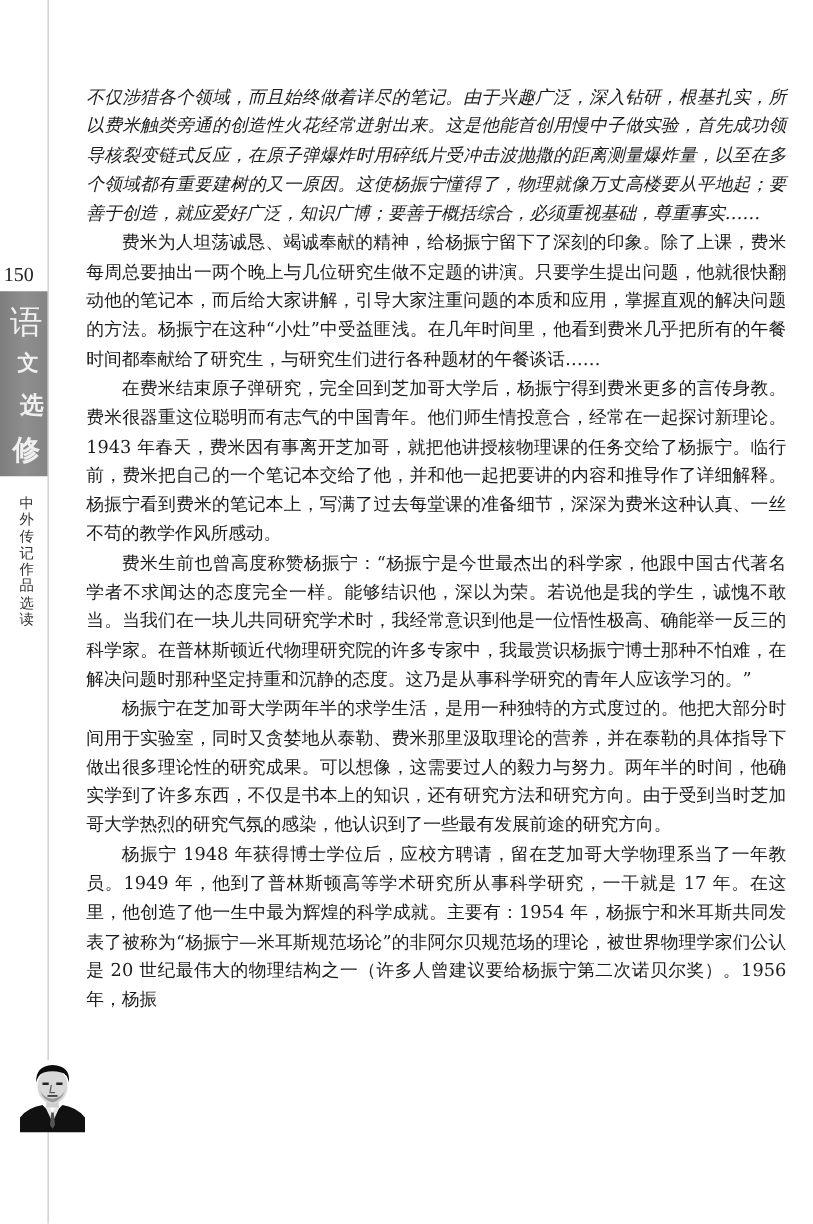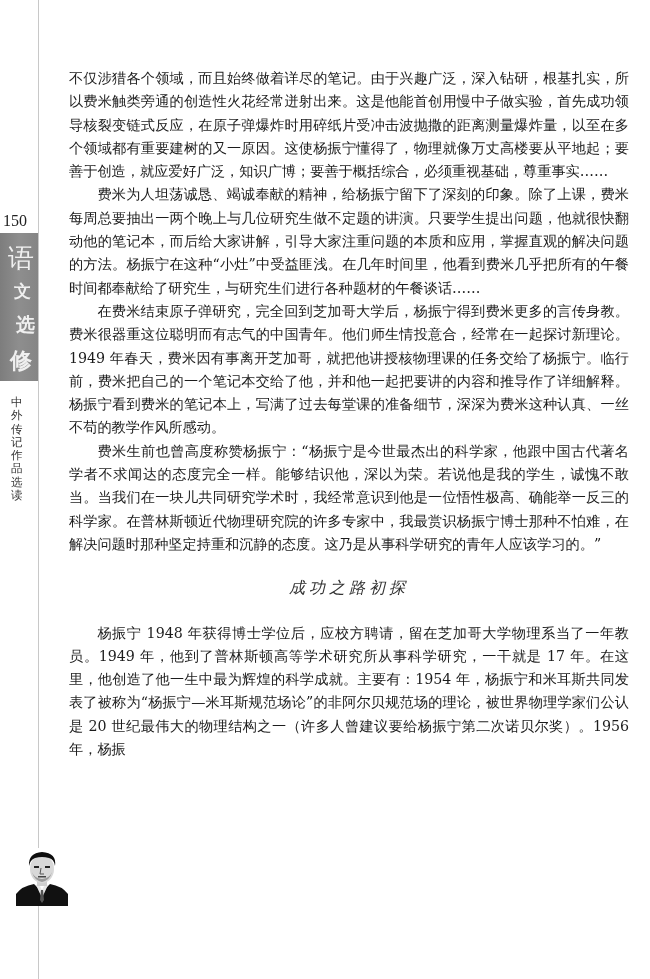--- a/index.html
+++ b/index.html
@@ -10,26 +10,26 @@
                  font-size: 16px; color: #222; letter-spacing: 0; }
   .series-band { position: absolute; left: 0; top: 233px; width: 38px; height: 148px;
                  background: linear-gradient(90deg, #7d7d7d 0%, #8e8e8e 50%, #858585 100%); }
   .series-band span { display: block; color: #f6f6f6; font-size: 22px; line-height: 1; text-align: center;
                       font-family: "DejaVu Serif", serif; font-weight: bold; opacity: 0.95; }
   .series-band .c1 { position: absolute; left: 8px; top: 12px; font-size: 26px; font-weight: normal; }
   .series-band .c2 { position: absolute; left: 14px; top: 50px; font-size: 17px; }
   .series-band .c3 { position: absolute; left: 16px; top: 82px; font-size: 19px; }
   .series-band .c4 { position: absolute; left: 10px; top: 116px; font-size: 22px; }
   .book-title { position: absolute; left: 11px; top: 396px; width: 16px; font-size: 11.5px; line-height: 13.3px;
-                color: #333; word-break: break-all; text-align: left; }
+                color: #333; word-break: break-all; text-align: right; }
   .portrait { position: absolute; left: 16px; top: 848px; width: 52px; height: 58px; }
   .content { position: absolute; left: 69px; top: 67px; width: 560px; font-size: 14.2px; line-height: 23.3px;
              text-align: justify; color: #1c1c1c; }
   .content p { margin: 0; text-indent: 2em; }
-  .content p.noindent { text-indent: 0; }
+  .content p.noindent { text-indent: 0; font-style: italic; }
   .section-heading { text-align: center; font-size: 16px; letter-spacing: 4px; margin: 20px 0 22px 0;
                      color: #333; text-indent: 0 !important; font-style: italic; }
 </style>
 </head>
 <body>
 
 <div class="margin-line"></div>
 
 <div class="page-number">150</div>
 
@@ -38,23 +38,23 @@
   <span class="c2">文</span>
   <span class="c3">选</span>
   <span class="c4">修</span>
 </div>
 
 <div class="book-title">中外传记作品选读</div>
 
 <div class="content">
   <p class="noindent">不仅涉猎各个领域，而且始终做着详尽的笔记。由于兴趣广泛，深入钻研，根基扎实，所以费米触类旁通的创造性火花经常迸射出来。这是他能首创用慢中子做实验，首先成功领导核裂变链式反应，在原子弹爆炸时用碎纸片受冲击波抛撒的距离测量爆炸量，以至在多个领域都有重要建树的又一原因。这使杨振宁懂得了，物理就像万丈高楼要从平地起；要善于创造，就应爱好广泛，知识广博；要善于概括综合，必须重视基础，尊重事实……</p>
   <p>费米为人坦荡诚恳、竭诚奉献的精神，给杨振宁留下了深刻的印象。除了上课，费米每周总要抽出一两个晚上与几位研究生做不定题的讲演。只要学生提出问题，他就很快翻动他的笔记本，而后给大家讲解，引导大家注重问题的本质和应用，掌握直观的解决问题的方法。杨振宁在这种“小灶”中受益匪浅。在几年时间里，他看到费米几乎把所有的午餐时间都奉献给了研究生，与研究生们进行各种题材的午餐谈话……</p>
-  <p>在费米结束原子弹研究，完全回到芝加哥大学后，杨振宁得到费米更多的言传身教。费米很器重这位聪明而有志气的中国青年。他们师生情投意合，经常在一起探讨新理论。1949 年春天，费米因有事离开芝加哥，就把他讲授核物理课的任务交给了杨振宁。临行前，费米把自己的一个笔记本交给了他，并和他一起把要讲的内容和推导作了详细解释。杨振宁看到费米的笔记本上，写满了过去每堂课的准备细节，深深为费米这种认真、一丝不苟的教学作风所感动。</p>
+  <p>在费米结束原子弹研究，完全回到芝加哥大学后，杨振宁得到费米更多的言传身教。费米很器重这位聪明而有志气的中国青年。他们师生情投意合，经常在一起探讨新理论。1943 年春天，费米因有事离开芝加哥，就把他讲授核物理课的任务交给了杨振宁。临行前，费米把自己的一个笔记本交给了他，并和他一起把要讲的内容和推导作了详细解释。杨振宁看到费米的笔记本上，写满了过去每堂课的准备细节，深深为费米这种认真、一丝不苟的教学作风所感动。</p>
   <p>费米生前也曾高度称赞杨振宁：“杨振宁是今世最杰出的科学家，他跟中国古代著名学者不求闻达的态度完全一样。能够结识他，深以为荣。若说他是我的学生，诚愧不敢当。当我们在一块儿共同研究学术时，我经常意识到他是一位悟性极高、确能举一反三的科学家。在普林斯顿近代物理研究院的许多专家中，我最赏识杨振宁博士那种不怕难，在解决问题时那种坚定持重和沉静的态度。这乃是从事科学研究的青年人应该学习的。”</p>
-  <div class="section-heading">成功之路初探</div>
+  <p>杨振宁在芝加哥大学两年半的求学生活，是用一种独特的方式度过的。他把大部分时间用于实验室，同时又贪婪地从泰勒、费米那里汲取理论的营养，并在泰勒的具体指导下做出很多理论性的研究成果。可以想像，这需要过人的毅力与努力。两年半的时间，他确实学到了许多东西，不仅是书本上的知识，还有研究方法和研究方向。由于受到当时芝加哥大学热烈的研究气氛的感染，他认识到了一些最有发展前途的研究方向。</p>
   <p>杨振宁 1948 年获得博士学位后，应校方聘请，留在芝加哥大学物理系当了一年教员。1949 年，他到了普林斯顿高等学术研究所从事科学研究，一干就是 17 年。在这里，他创造了他一生中最为辉煌的科学成就。主要有：1954 年，杨振宁和米耳斯共同发表了被称为“杨振宁—米耳斯规范场论”的非阿尔贝规范场的理论，被世界物理学家们公认是 20 世纪最伟大的物理结构之一（许多人曾建议要给杨振宁第二次诺贝尔奖）。1956 年，杨振</p>
 </div>
 
 <div class="portrait">
   <svg width="52" height="58" viewBox="0 0 52 58" xmlns="http://www.w3.org/2000/svg">
     <rect x="0" y="0" width="52" height="58" fill="#ffffff"></rect>
 
     <path d="M0 58 L0 46 Q6 38 18 36 L26 44 L34 36 Q46 38 52 46 L52 58 Z" fill="#111"></path>
 
     <path d="M20 37 L26 50 L32 37 L29 36 L26 42 L23 36 Z" fill="#e8e8e8"></path>

